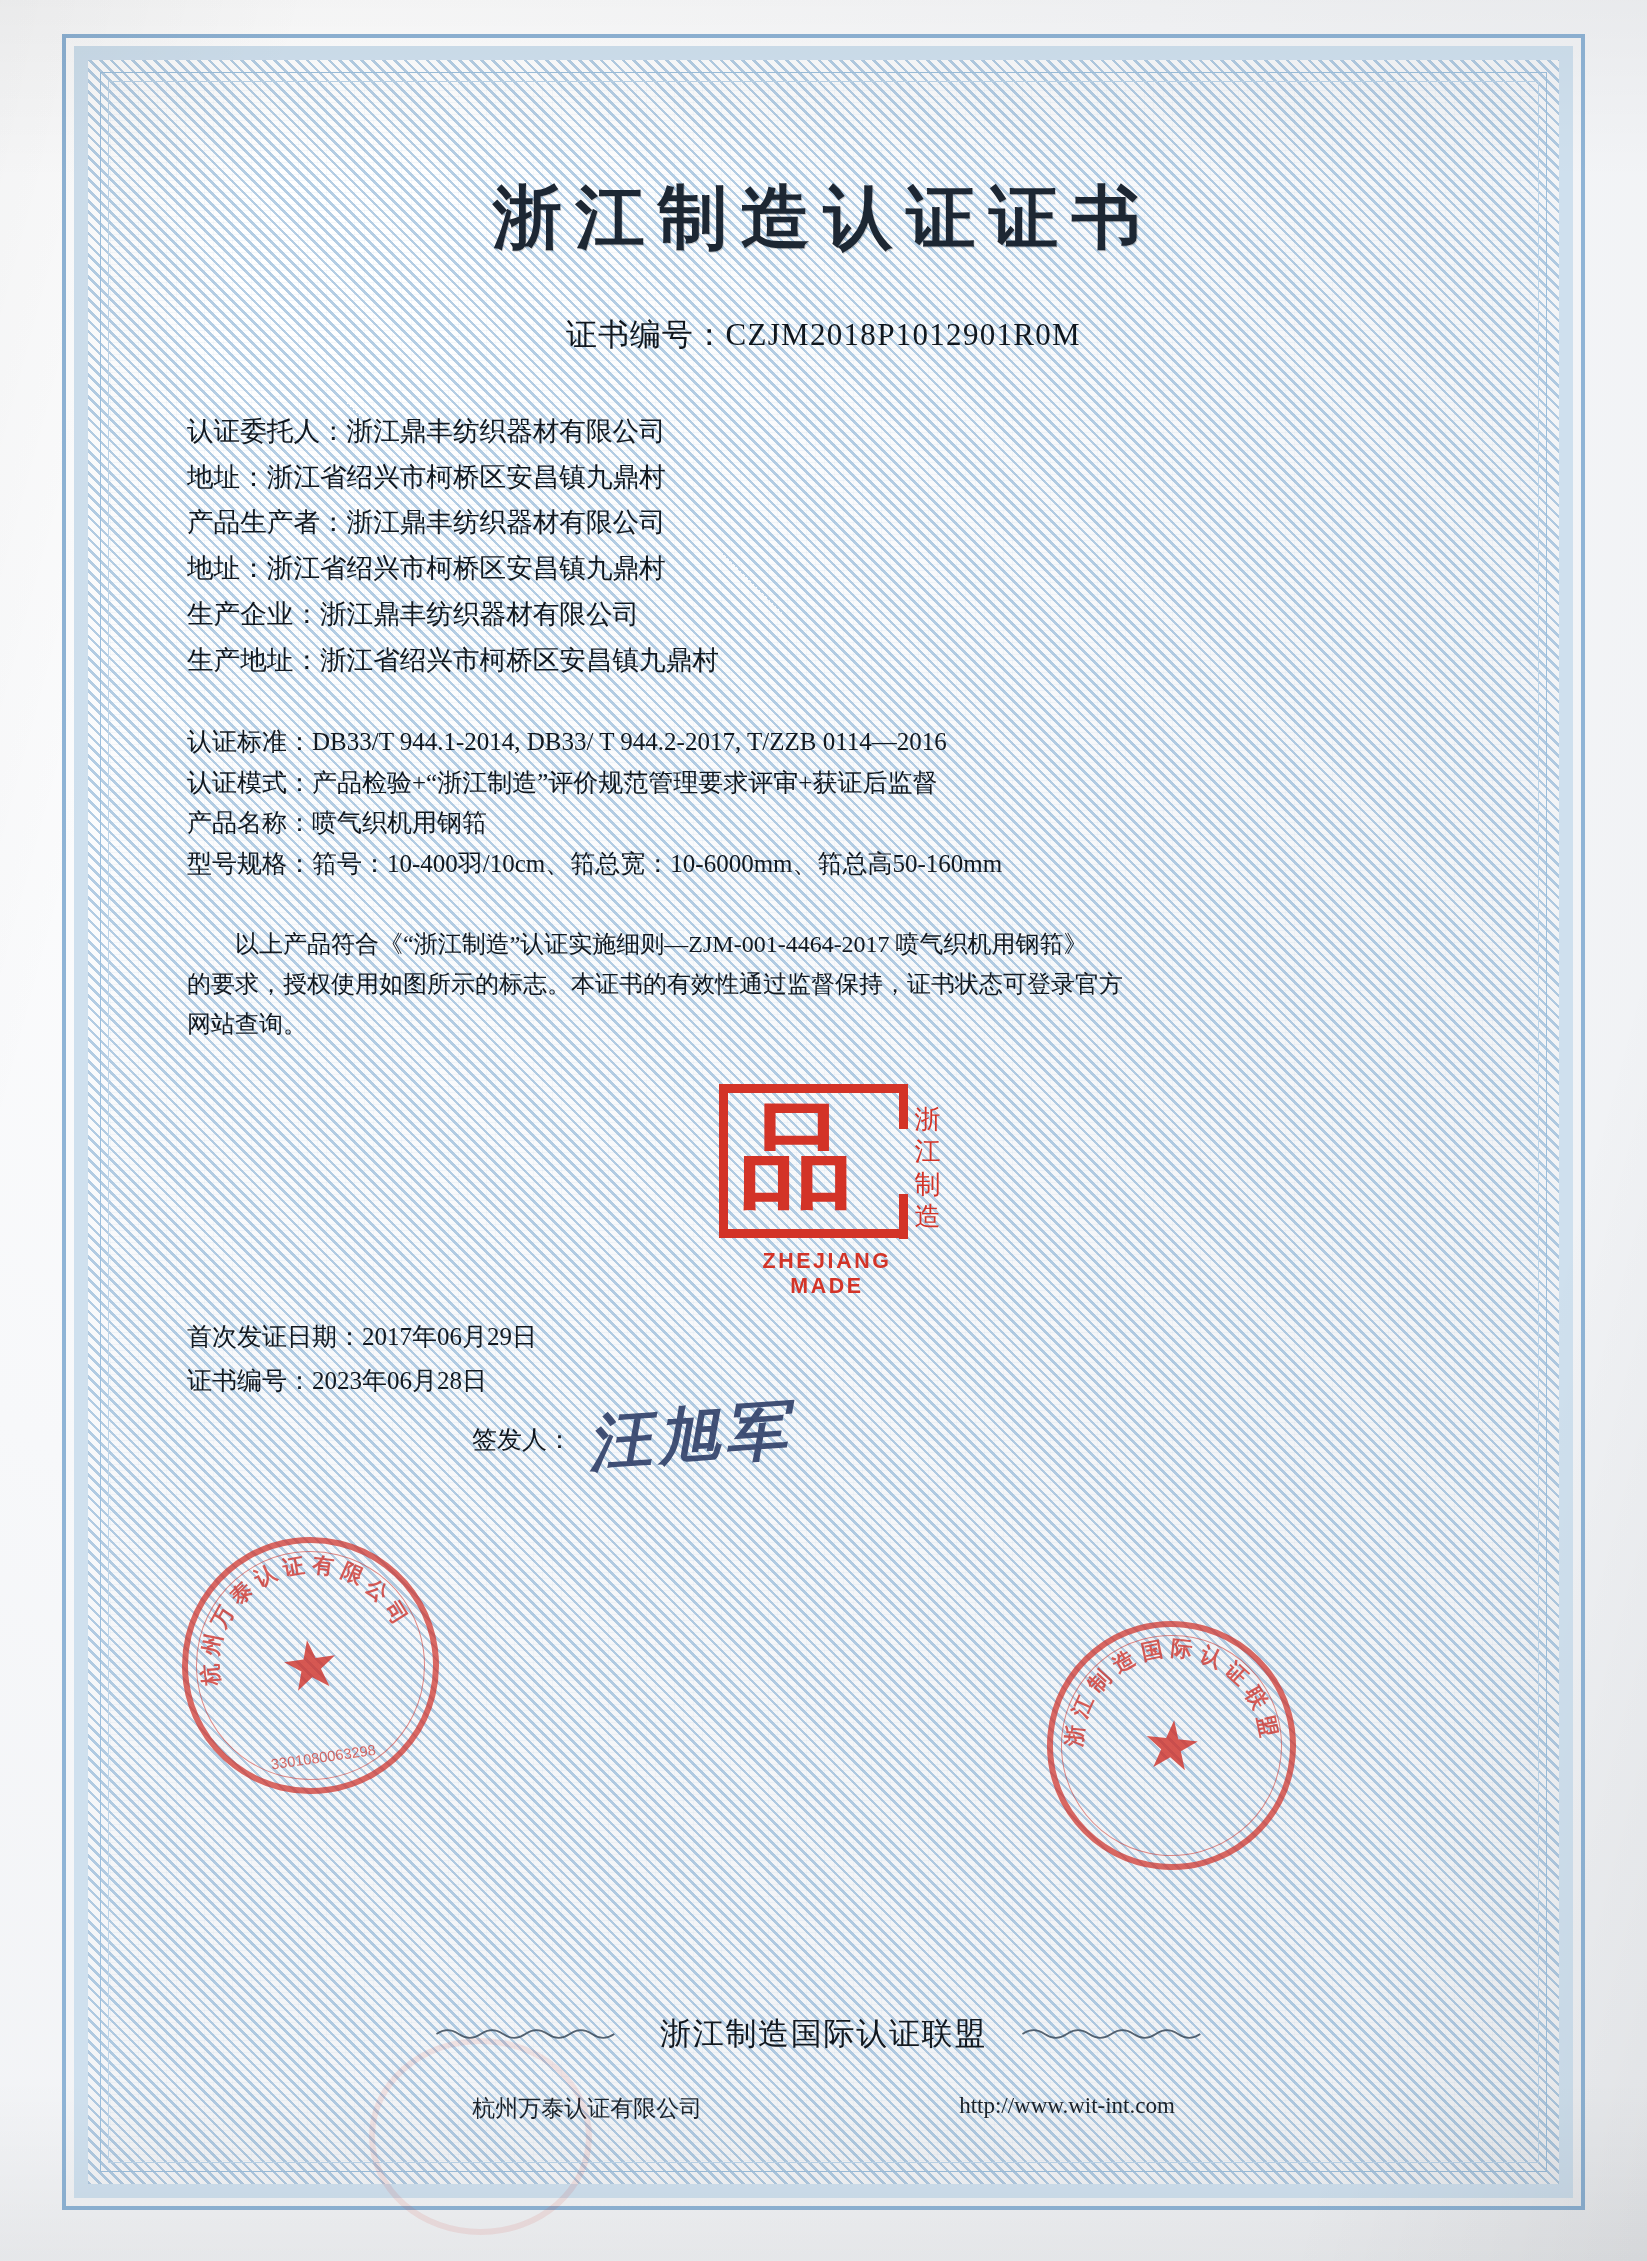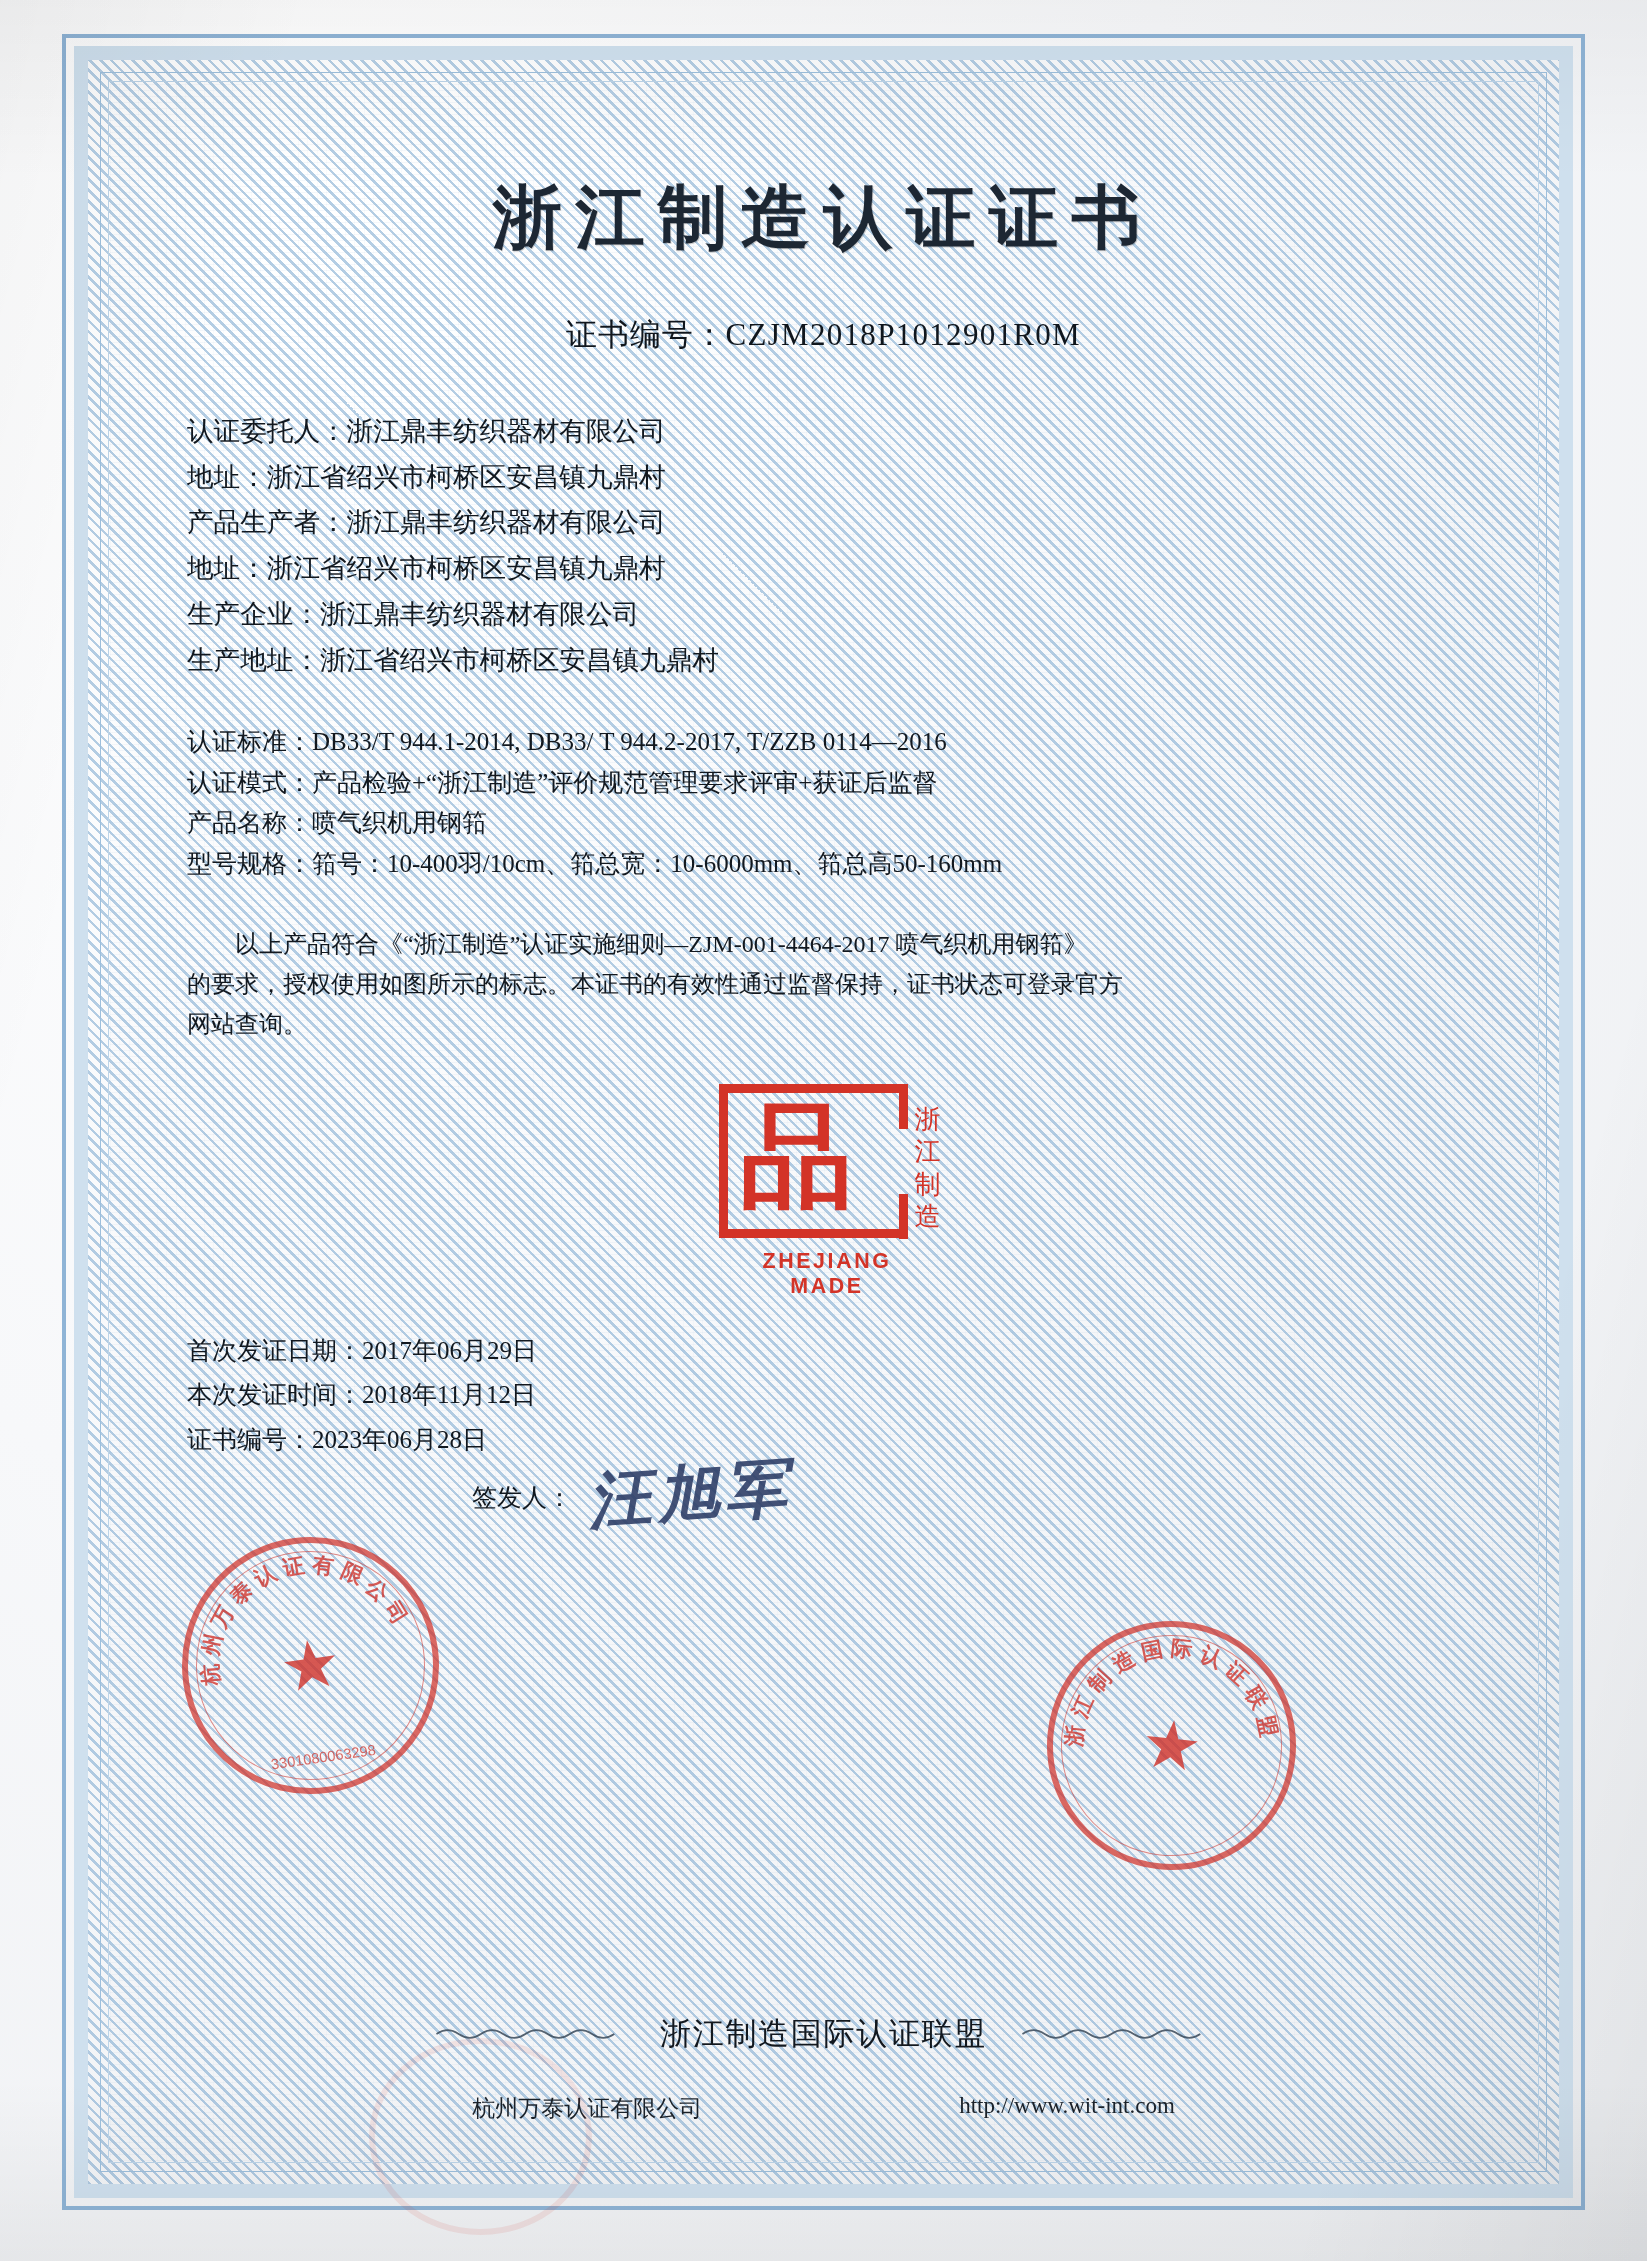--- a/index.html
+++ b/index.html
@@ -223,21 +223,21 @@
     text-align: center;
     color: #d33327;
     font-family: "Liberation Sans", sans-serif;
     font-size: 21.4px;
     letter-spacing: 2.6px;
     font-weight: bold;
   }
 
   
   .dates {
-    margin-top: 34px;
+    margin-top: 20px;
     padding-left: 41px;
     font-size: 25px;
     color: #12181f;
     line-height: 1.78;
     position: relative;
     z-index: 3;
   }
 
   .signer-row {
     margin-top: 19px;
@@ -447,23 +447,20 @@
           <div>浙江</div>
           <div>制造</div>
         </div>
         <div class="en">ZHEJIANG MADE</div>
       </div>
     </div>
 
     <div class="dates">
       <div>
         <span>首次发证日期：</span><span>2017年06月29日</span>
-      </div>
-      <div>
-        <span>本次发证时间：</span><span>2018年11月12日</span>
       </div>
       <div>
         <span>证书编号：</span><span>2023年06月28日</span>
       </div>
     </div>
 
     <div class="signer-row">
       <span>签发人：</span>
       <span class="sign-script">汪旭军</span>
     </div>

